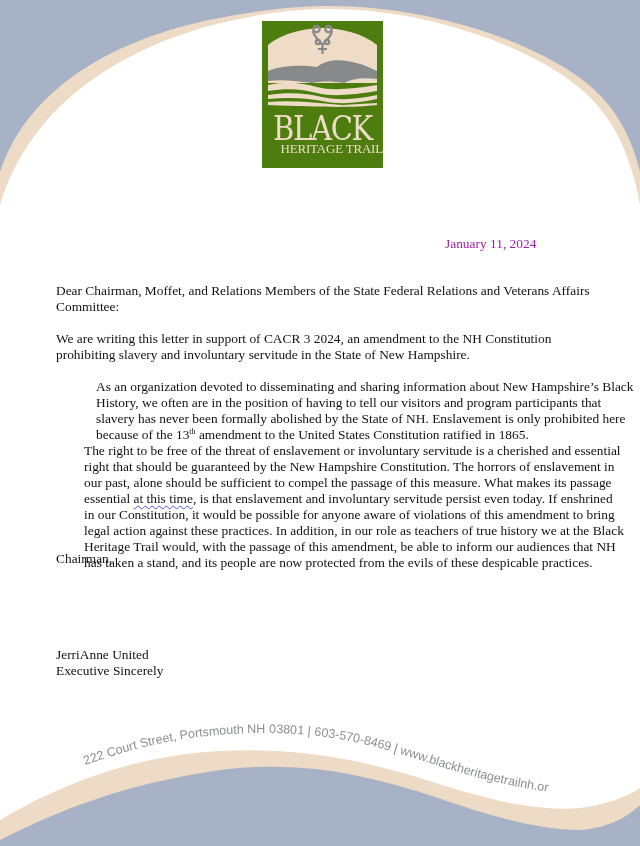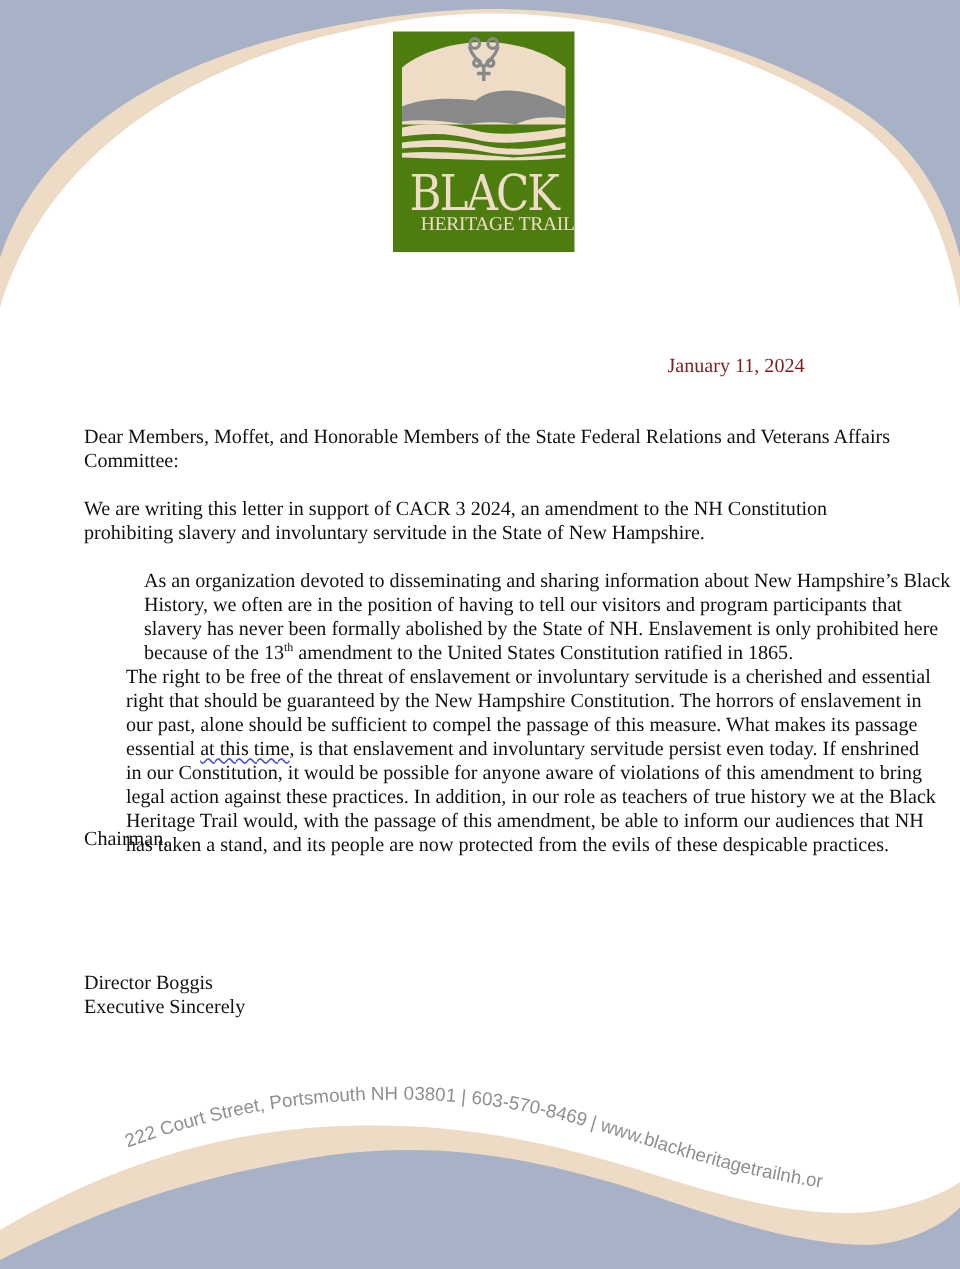--- a/index.html
+++ b/index.html
@@ -5,21 +5,21 @@
   html, body { margin: 0; padding: 0; }
   body { width: 640px; height: 846px; position: relative; overflow: hidden; background: #ffffff; }
   .bg { position: absolute; left: 0; top: 0; width: 640px; height: 846px; }
   .logo { position: absolute; left: 262px; top: 21px; width: 121px; height: 147px; background: #4d7c0f; overflow: hidden; }
   .logo svg { position: absolute; left: 0; top: 0; }
   .logo-black { position: absolute; left: 0; width: 121px; top: 91px; text-align: center; font-family: "DejaVu Serif", serif; font-size: 33px; line-height: 33px; color: #efdcc7; letter-spacing: -1.5px; transform: scaleX(0.88); transform-origin: center; }
   .logo-line { position: absolute; left: 0; width: 121px; text-align: right; font-family: "Liberation Serif", serif; color: #efdcc7; font-size: 13px; line-height: 14px; letter-spacing: -0.2px; text-transform: uppercase; }
   .logo-l1 { top: 121px; }
   .logo-l2 { top: 155px; }
   .letter { position: absolute; left: 56px; width: 540px; font-family: "Liberation Serif", serif; font-size: 13.4px; line-height: 16px; color: #111111; }
-  .date { position: absolute; left: 445px; top: 236px; font-family: "Liberation Serif", serif; font-size: 13.4px; color: #7f1d1d; }
+  .date { position: absolute; left: 445px; top: 236px; font-family: "Liberation Serif", serif; font-size: 13.4px; color: #a21caf; }
   .p { margin: 0; position: absolute; left: 0; width: 540px; }
   .salutation { top: 46px; }
   .p1 { top: 94px; }
   .p2 { top: 142px; margin-left: 40px; }
   .p3 { top: 206px; margin-left: 28px; }
   .closing { top: 314px; }
   .signer { top: 410px; }
   .title { top: 426px; }
   .squiggle { text-decoration: underline wavy #4a52d8; text-decoration-thickness: 1px; text-underline-offset: 2px; }
   sup { font-size: 8px; line-height: 0; vertical-align: 5px; }
@@ -66,20 +66,20 @@
     </g>
   </svg>
   <div class="logo-black">BLACK</div>
   <div class="logo-line logo-l1">Heritage Trail</div>
   <div class="logo-line logo-l2">New Hampshire</div>
 </div>
 
 <div class="date">January 11, 2024</div>
 
 <div class="letter" style="top:237px;">
-  <p class="p salutation">Dear Members, Moffet, and Honorable Members of the State Federal Relations and Veterans Affairs Committee:</p>
+  <p class="p salutation">Dear Chairman, Moffet, and Relations Members of the State Federal Relations and Veterans Affairs Committee:</p>
   <p class="p p1">We are writing this letter in support of CACR 3 2024, an amendment to the NH Constitution prohibiting slavery and involuntary servitude in the State of New Hampshire.</p>
   <p class="p p2"><span>As an organization devoted to disseminating and sharing information about New Hampshire’s Black History, we often are in the position of having to tell our visitors and program participants that slavery has never been formally abolished by the State of NH.  Enslavement is only prohibited here because of the 13</span><sup>th</sup><span> amendment to the United States Constitution ratified in 1865.</span></p>
   <p class="p p3"><span>The right to be free of the threat of enslavement or involuntary servitude is a cherished and essential right that should be guaranteed by the New Hampshire Constitution.  The horrors of enslavement in our past, alone should be sufficient to compel the passage of this measure.  What makes its passage essential </span><span class="squiggle">at this time</span><span>, is that enslavement and involuntary servitude persist even today.   If enshrined in our Constitution, it would be possible for anyone aware of violations of this amendment to bring legal action against these practices.  In addition, in our role as teachers of true history we at the Black Heritage Trail would, with the passage of this amendment, be able to inform our audiences that NH has taken a stand, and its people are now protected from the evils of these despicable practices.</span></p>
   <p class="p closing">Chairman,</p>
-  <p class="p signer">Director Boggis</p>
+  <p class="p signer">JerriAnne United</p>
   <p class="p title">Executive Sincerely</p>
 </div>
 
 </body></html>

